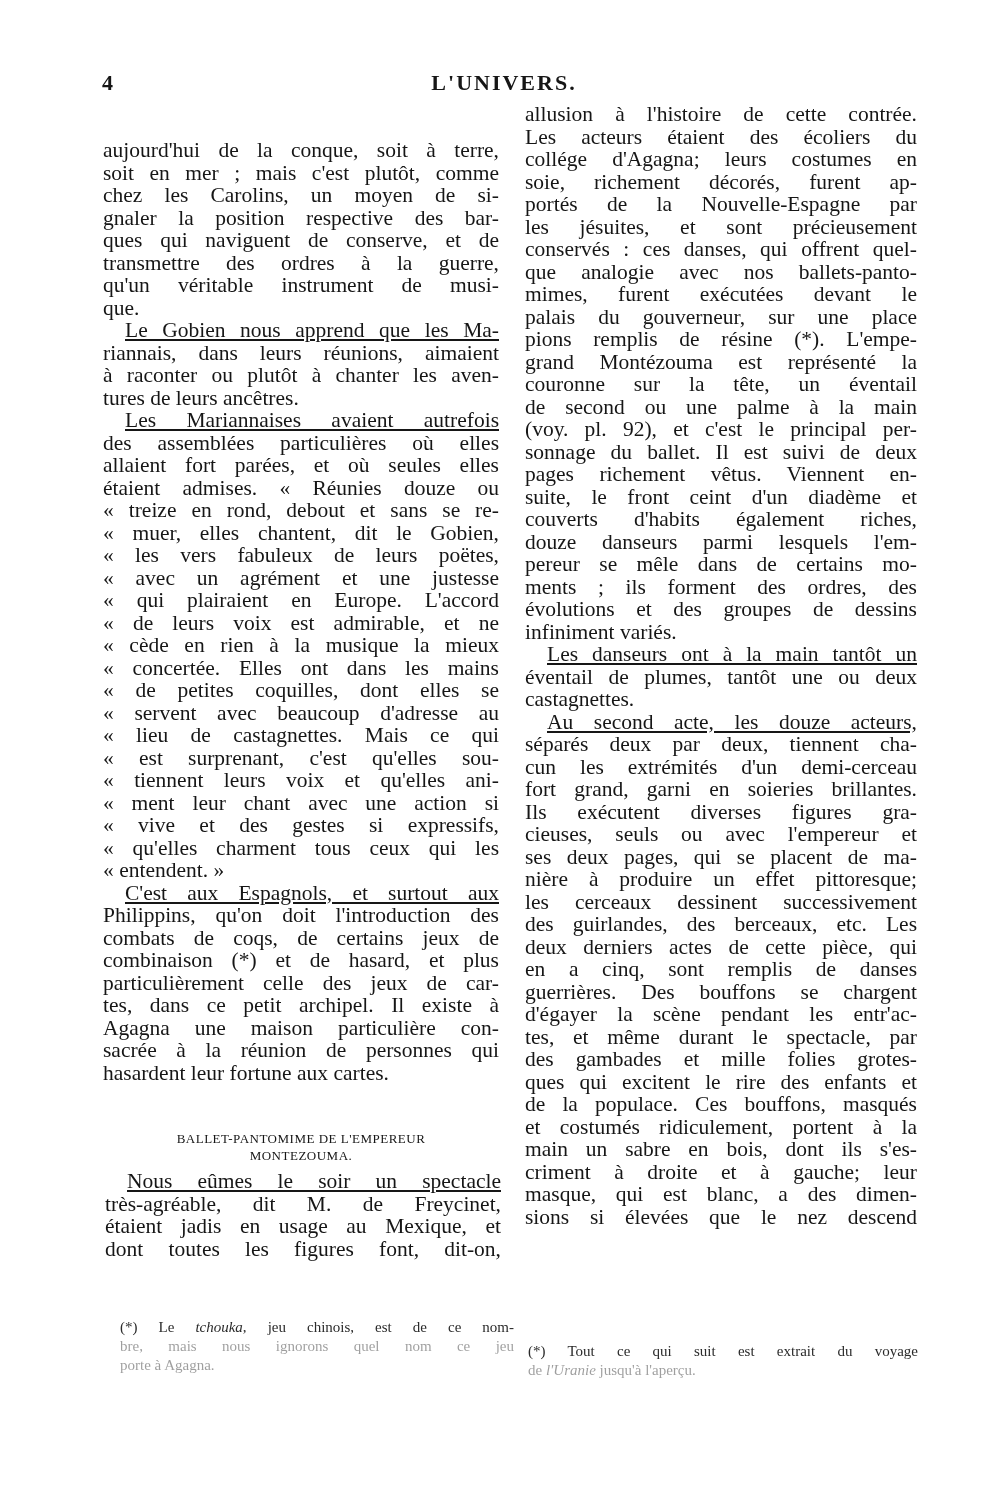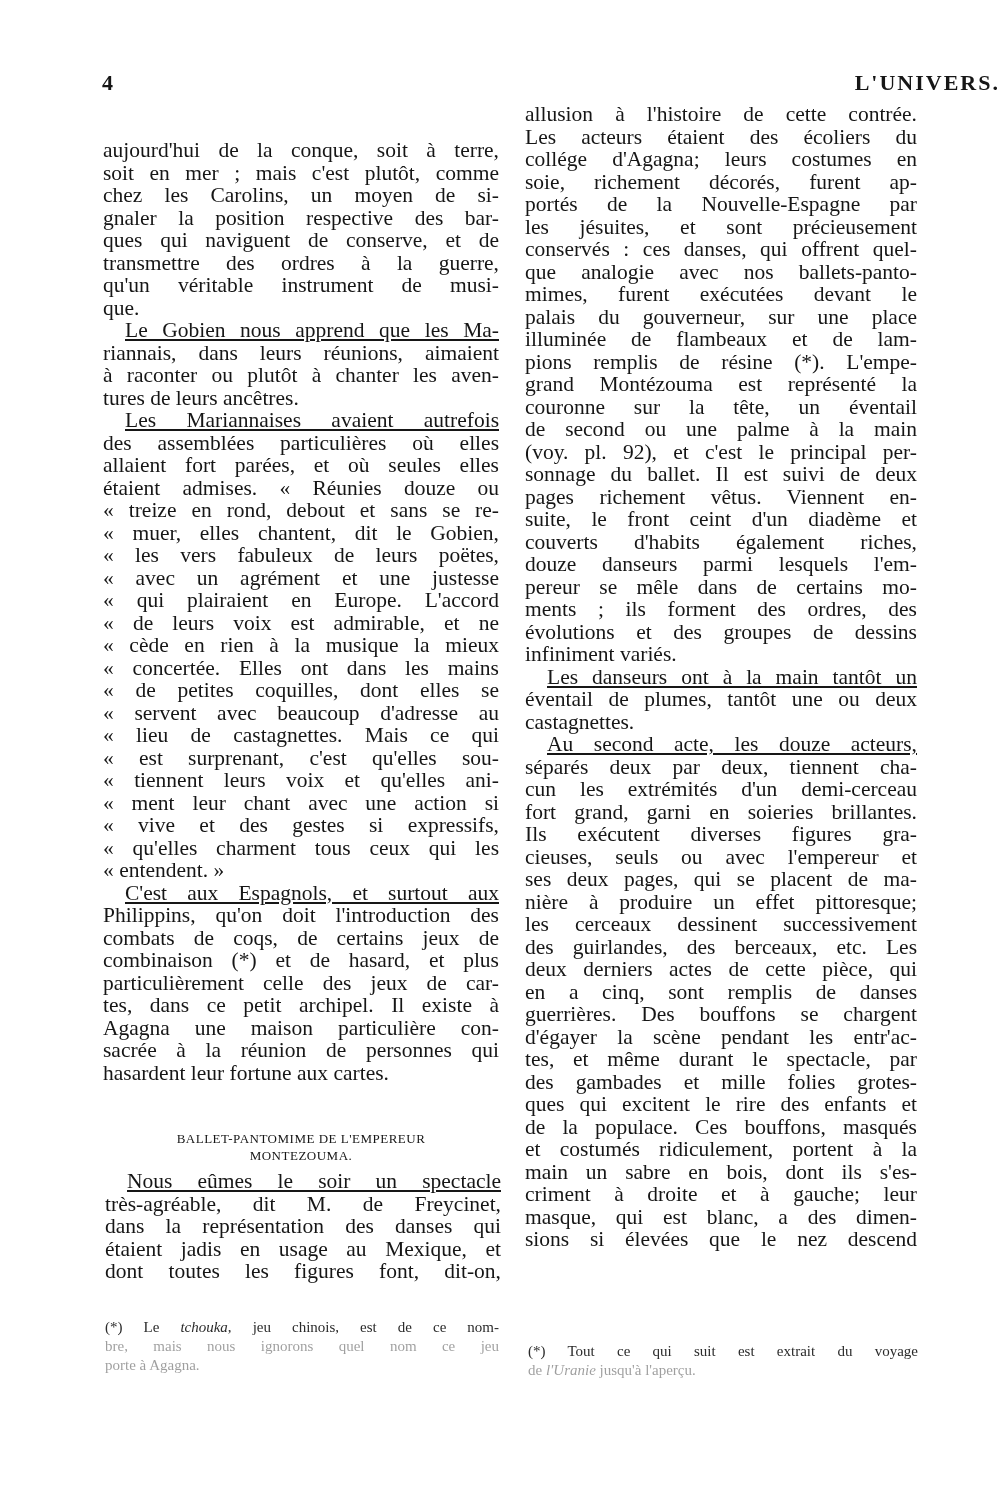--- a/index.html
+++ b/index.html
@@ -1,35 +1,35 @@
 <!DOCTYPE html>
 <html><head>
 <meta charset="utf-8">
 <style>
   html, body { margin: 0; padding: 0; background: #ffffff; }
   body { width: 1000px; height: 1495px; position: relative; overflow: hidden;
          font-family: "Liberation Serif", "DejaVu Serif", serif; color: #161616; }
   .page-number { position: absolute; left: 102px; top: 70px; font-size: 22px; font-weight: bold; }
-  .running-head { position: absolute; left: 8px; right: 0; top: 70px; text-align: right;
+  .running-head { position: absolute; left: 8px; right: 0; top: 70px; text-align: center;
                   font-size: 22px; font-weight: bold; letter-spacing: 2px; }
   .column { position: absolute; top: 103px; width: 396px; }
   .col-left { left: 103px; margin-top: 36px; }
   .col-right { left: 525px; width: 392px; }
   .line { display: block; height: 22.5px; line-height: 22.5px; font-size: 21.5px;
           text-align: justify; text-align-last: justify; white-space: nowrap; overflow: visible; }
   .line.last { text-align-last: left; }
   .line.indent { padding-left: 22px; text-decoration: underline; }
   .heading { display: block; text-align: center; font-size: 13px; line-height: 17px;
              letter-spacing: 0.5px; font-weight: normal; }
   .heading-block { position: absolute; left: 103px; width: 396px; top: 1130px; }
   .col-left-2 { position: absolute; left: 105px; width: 396px; top: 1170px; }
   .footnote { position: absolute; font-size: 15px; line-height: 19px; color: #2b2b2b; }
   .footnote .fline { display: block; white-space: nowrap; text-align: justify; text-align-last: justify; }
   .footnote .fline.last { text-align-last: left; }
-  .fn-left { left: 105px; width: 394px; top: 1318px; }
+  .fn-left { left: 120px; width: 394px; top: 1318px; }
   .fn-right { left: 528px; width: 390px; top: 1342px; }
   .faded { opacity: 0.45; }
   em { font-style: italic; }
 </style>
 </head>
 <body>
 
 <div class="page-number">4</div>
 <div class="running-head">L'UNIVERS.</div>
 
@@ -79,21 +79,20 @@
   </div>
 
 <div class="heading-block">
   <span class="heading">BALLET-PANTOMIME DE L'EMPEREUR</span>
   <span class="heading">MONTEZOUMA.</span>
 </div>
 
 <div class="col-left-2" id="left-col-2">
     <span class="line indent">Nous eûmes le soir un spectacle</span>
     <span class="line">très-agréable, dit M. de Freycinet,</span>
-    <span class="line">dans la représentation des danses qui</span>
     <span class="line">étaient jadis en usage au Mexique, et</span>
     <span class="line">dont toutes les figures font, dit-on,</span>
   </div>
 
 <div class="footnote fn-left">
   <span class="fline"><span>(*) Le </span><em>tchouka</em><span>, jeu chinois, est de ce nom-</span></span>
   <span class="fline faded">bre, mais nous ignorons quel nom ce jeu</span>
   <span class="fline last faded">porte à Agagna.</span>
 </div>
 
@@ -101,21 +100,20 @@
     <span class="line">allusion à l'histoire de cette contrée.</span>
     <span class="line">Les acteurs étaient des écoliers du</span>
     <span class="line">collége d'Agagna; leurs costumes en</span>
     <span class="line">soie, richement décorés, furent ap-</span>
     <span class="line">portés de la Nouvelle-Espagne par</span>
     <span class="line">les jésuites, et sont précieusement</span>
     <span class="line">conservés : ces danses, qui offrent quel-</span>
     <span class="line">que analogie avec nos ballets-panto-</span>
     <span class="line">mimes, furent exécutées devant le</span>
     <span class="line">palais du gouverneur, sur une place</span>
-    <span class="line">illuminée de flambeaux et de lam-</span>
     <span class="line">pions remplis de résine (*). L'empe-</span>
     <span class="line">grand Montézouma est représenté la</span>
     <span class="line">couronne sur la tête, un éventail</span>
     <span class="line">de second ou une palme à la main</span>
     <span class="line">(voy. pl. 92), et c'est le principal per-</span>
     <span class="line">sonnage du ballet. Il est suivi de deux</span>
     <span class="line">pages richement vêtus. Viennent en-</span>
     <span class="line">suite, le front ceint d'un diadème et</span>
     <span class="line">couverts d'habits également riches,</span>
     <span class="line">douze danseurs parmi lesquels l'em-</span>

